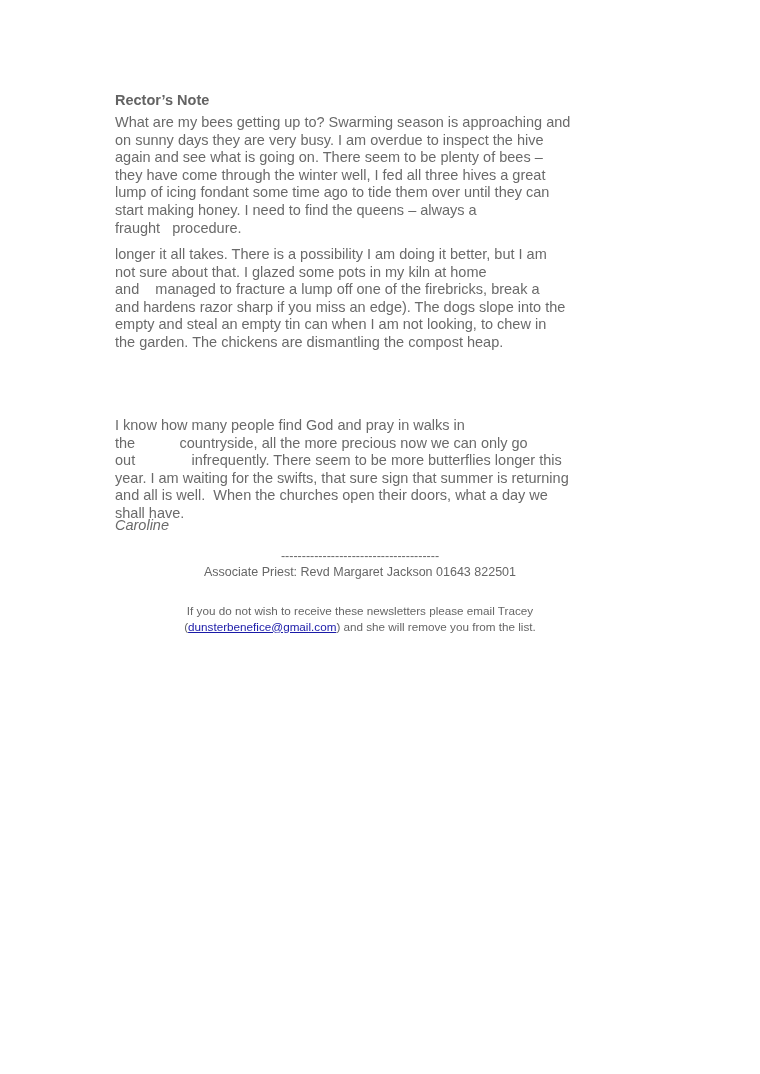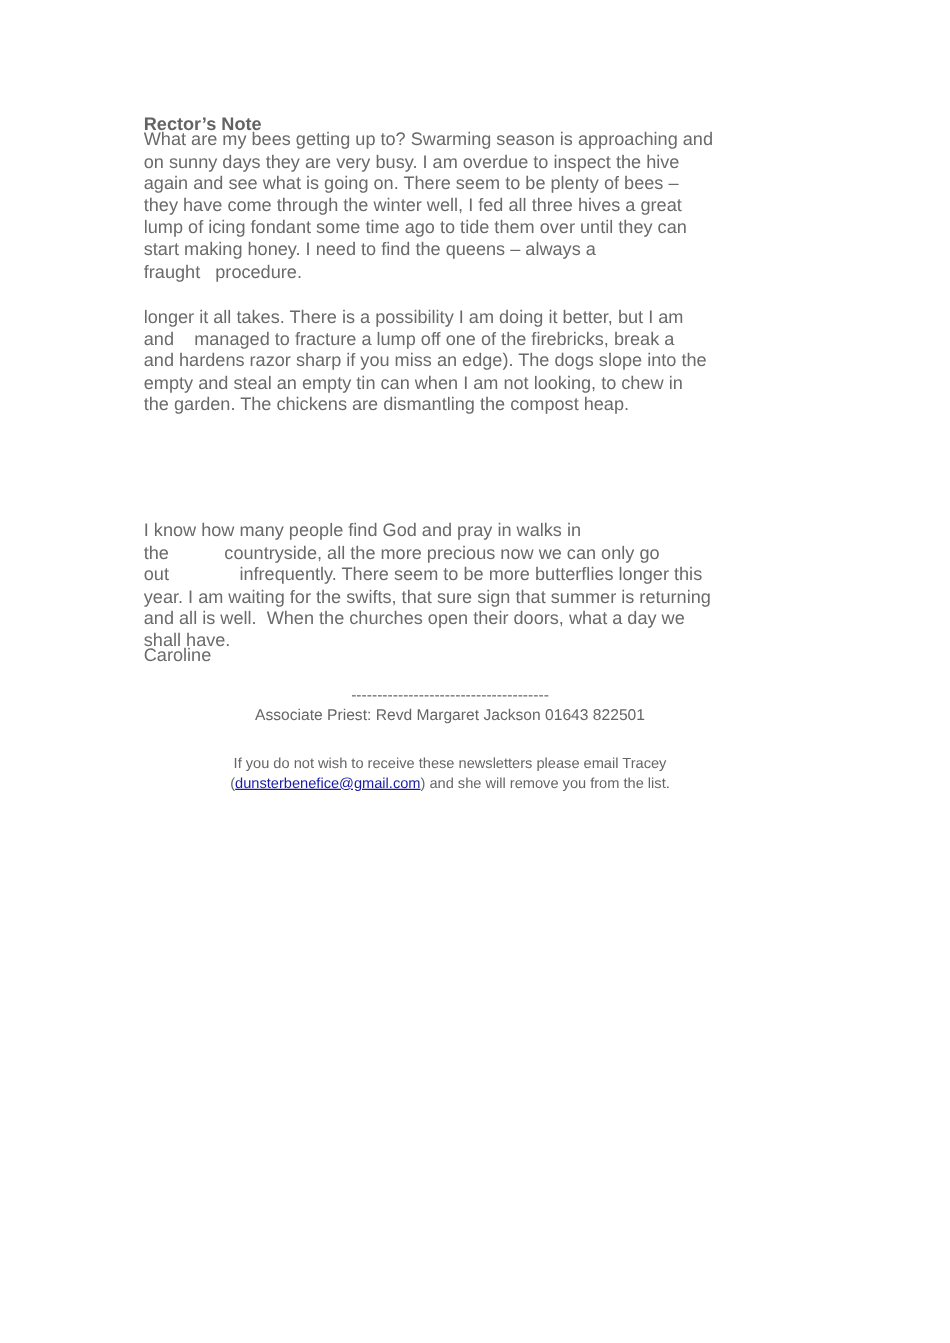--- a/index.html
+++ b/index.html
@@ -1,45 +1,46 @@
 <!DOCTYPE html>
 <html><head>
   <meta charset="utf-8">
   <style>
     html, body { margin: 0; padding: 0; background: #ffffff; }
     body { width: 760px; height: 1074px; position: relative; overflow: hidden; font-family: "Liberation Sans", sans-serif; color: #666666; }
     .page { position: absolute; left: 0; top: 0; width: 672px; height: 1074px; background: #ffffff; }
     .title { position: absolute; left: 115px; top: 92px; font-size: 14.5px; font-weight: bold; color: #636363; line-height: 17.5px; }
     .para { position: absolute; left: 115px; width: 490px; font-size: 14.5px; line-height: 17.6px; color: #6a6a6a; }
     .line { display: block; white-space: pre; }
-    .sig { position: absolute; left: 115px; top: 517px; font-size: 14.5px; color: #6a6a6a; }
+    .sig { position: absolute; left: 115px; top: 517px; font-size: 14.5px; font-style: italic; color: #6a6a6a; }
     .footer { position: absolute; left: 115px; width: 490px; text-align: center; font-size: 12.5px; color: #666666; line-height: 16px; }
     .footer .line { white-space: pre; }
     .small { position: absolute; left: 115px; width: 490px; text-align: center; font-size: 11.7px; color: #666666; line-height: 15.5px; }
     a.email { color: #1a1aa8; text-decoration: underline; }
   </style>
 </head>
 <body>
 
 <div class="page">
 
   <div class="title">Rector’s Note</div>
 
-  <div class="para" style="top:104px;">
+  <div class="para" style="top:114px;">
     <span class="line">What are my bees getting up to? Swarming season is approaching and</span>
     <span class="line">on sunny days they are very busy. I am overdue to inspect the hive</span>
     <span class="line">again and see what is going on. There seem to be plenty of bees –</span>
     <span class="line">they have come through the winter well, I fed all three hives a great</span>
     <span class="line">lump of icing fondant some time ago to tide them over until they can</span>
     <span class="line">start making honey. I need to find the queens – always a</span>
     <span class="line">fraught   procedure.</span>
   </div>
 
   <div class="para" style="top:246px;">
     <span class="line">longer it all takes. There is a possibility I am doing it better, but I am</span>
+    <span class="line">not sure about that. I glazed some pots in my kiln at home</span>
     <span class="line">and    managed to fracture a lump off one of the firebricks, break a</span>
     <span class="line">and hardens razor sharp if you miss an edge). The dogs slope into the</span>
     <span class="line">empty and steal an empty tin can when I am not looking, to chew in</span>
     <span class="line">the garden. The chickens are dismantling the compost heap.</span>
   </div>
 
   <div class="para" style="top:417px;">
     <span class="line">I know how many people find God and pray in walks in</span>
     <span class="line">the           countryside, all the more precious now we can only go</span>
     <span class="line">out              infrequently. There seem to be more butterflies longer this</span>

